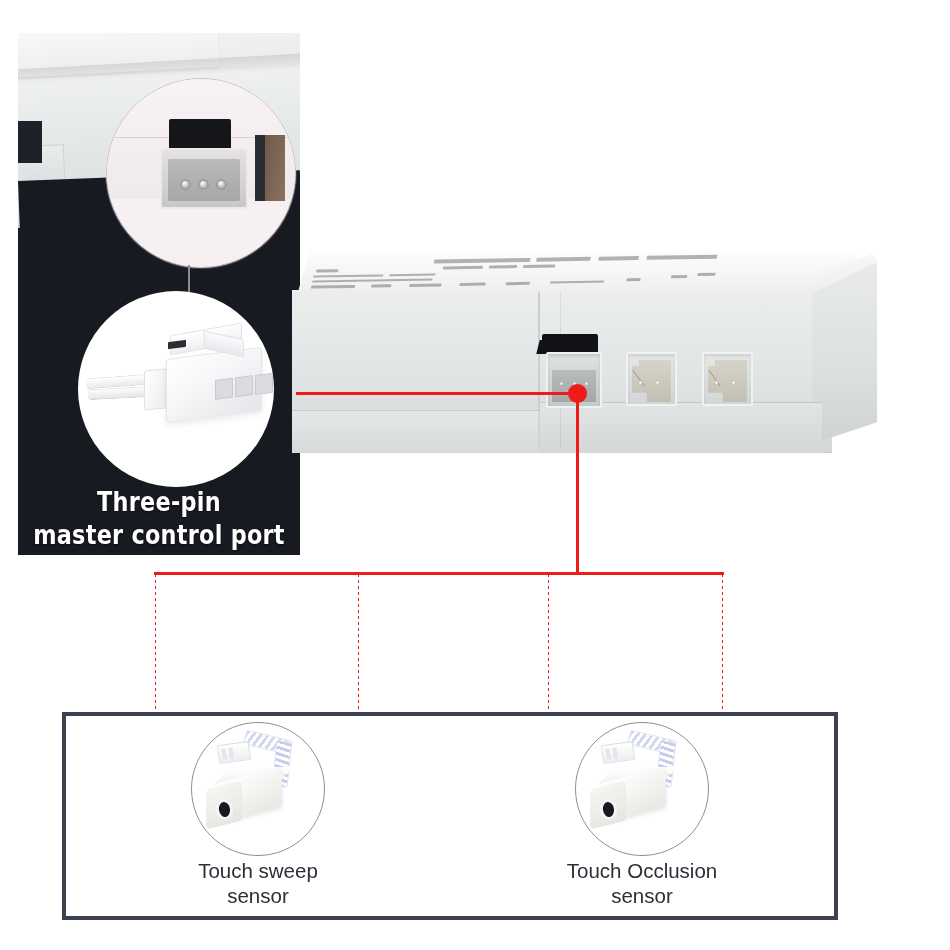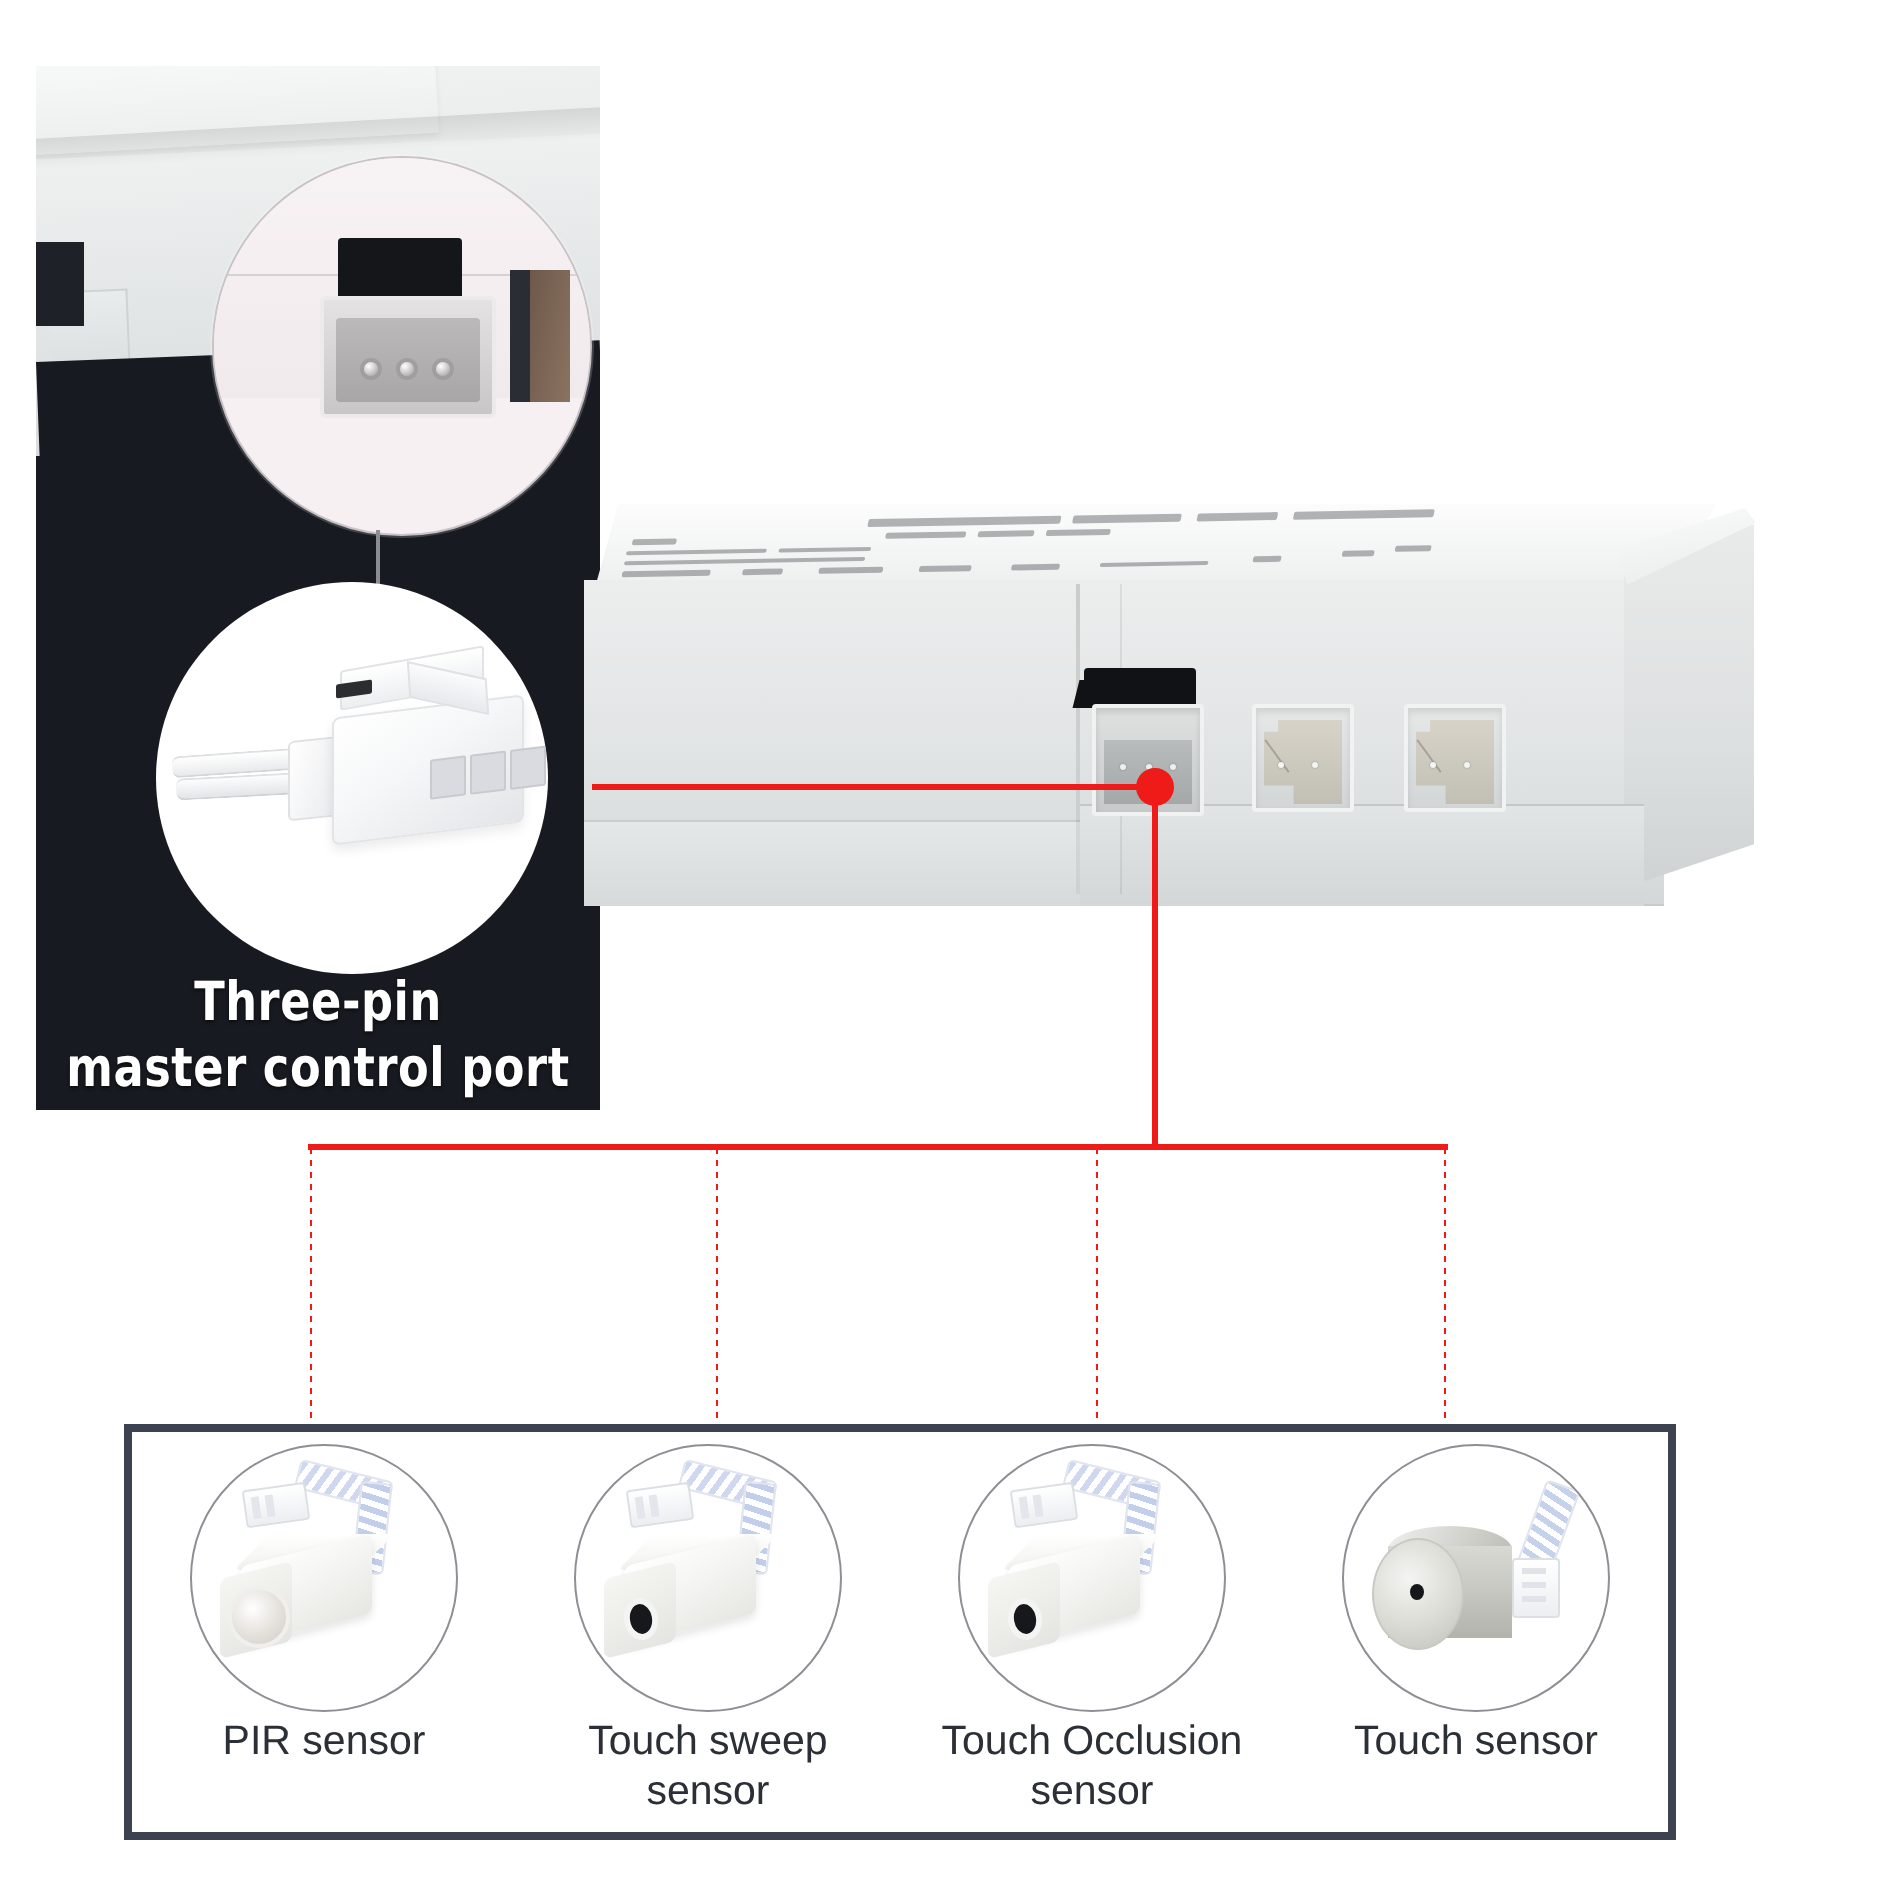--- a/index.html
+++ b/index.html
@@ -538,32 +538,20 @@
   <div class="red-line red-v-main"></div>
   <div class="red-line red-h-bus"></div>
   <div class="red-branch b1"></div>
   <div class="red-branch b2"></div>
   <div class="red-branch b3"></div>
   <div class="red-branch b4"></div>
 
   <div class="sensor-panel">
     <div class="sensor-row">
 
-      <div class="sensor-cell">
-        <div class="sensor-circle">
-          <span class="s-cable"></span>
-          <span class="s-cable2"></span>
-          <span class="s-plug"></span>
-          <span class="s-bodytop"></span>
-          <span class="s-body"></span>
-          <span class="s-lenshousing"></span>
-          <span class="s-lens-round"></span>
-        </div>
-        <div class="sensor-label">PIR sensor</div>
-      </div>
 
       <div class="sensor-cell">
         <div class="sensor-circle">
           <span class="s-cable"></span>
           <span class="s-cable2"></span>
           <span class="s-plug"></span>
           <span class="s-bodytop"></span>
           <span class="s-body"></span>
           <span class="s-lenshousing"></span>
           <span class="s-lens-small"></span>
@@ -583,28 +571,17 @@
           <span class="s-body"></span>
           <span class="s-lenshousing"></span>
           <span class="s-lens-small"></span>
         </div>
         <div class="sensor-label">
           <span>Touch Occlusion</span><br>
           <span>sensor</span>
         </div>
       </div>
 
-      <div class="sensor-cell">
-        <div class="sensor-circle">
-          <span class="t-cable"></span>
-          <span class="t-plug"></span>
-          <span class="t-cyl-top"></span>
-          <span class="t-cyl-body"></span>
-          <span class="t-cyl-front"></span>
-          <span class="t-dot"></span>
-        </div>
-        <div class="sensor-label">Touch sensor</div>
-      </div>
 
     </div>
   </div>
 
 </div>
 
 </body></html>

